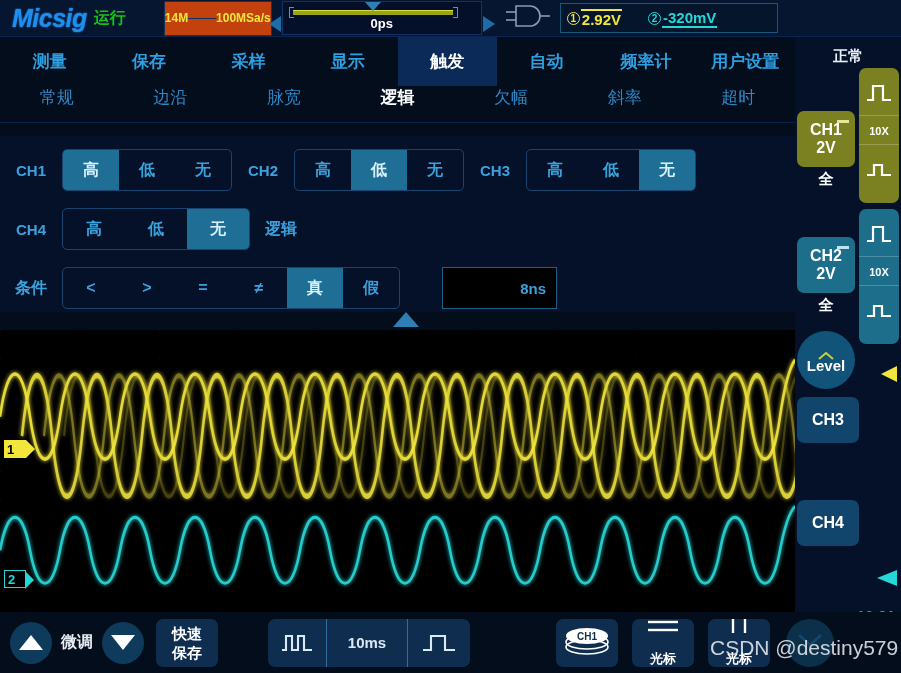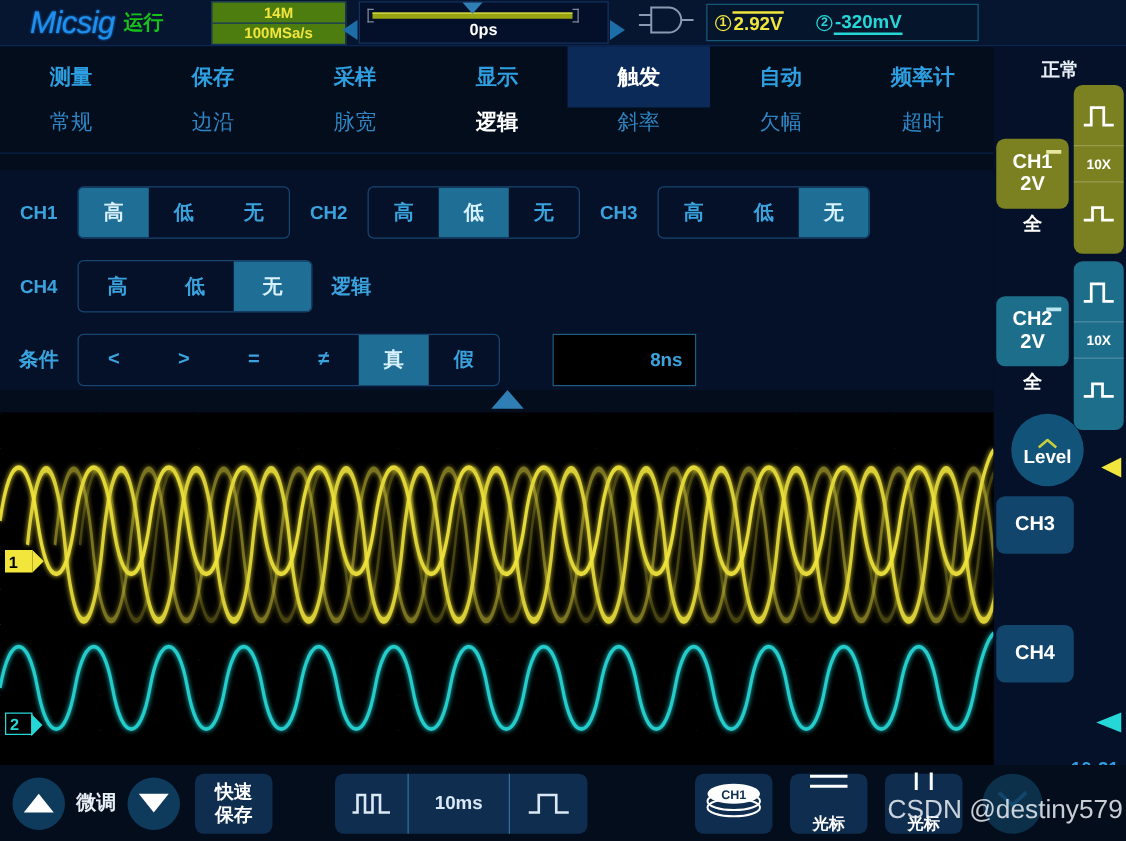--- a/index.html
+++ b/index.html
@@ -14,30 +14,30 @@
 
   
   .topbar {
     position: absolute; left: 0; top: 0; width: 901px; height: 37px;
     background: #061530;
     border-bottom: 1px solid #0c2550;
     display: flex; align-items: center;
   }
   .logo {
     font-family: "Liberation Sans", sans-serif;
-    font-style: italic; font-weight: normal; font-size: 25px;
+    font-style: italic; font-weight: bold; font-size: 25px;
     color: #1f8fef; letter-spacing: -0.5px;
-    margin-left: 24px; text-shadow: 0 0 2px #1f8fef;
+    margin-left: 12px; text-shadow: 0 0 2px #1f8fef;
   }
   .runstate { color: #16c21a; font-size: 16px; font-weight: bold; margin-left: 7px; }
 
   .memblock {
     width: 108px; height: 35px; margin-left: 38px;
-    border: 1px solid #13335f; background: #4d7c0f;
-    display: flex; flex-direction: column; justify-content: center; align-items: center;
+    border: 1px solid #13335f; background: #c2410c;
+    display: flex; flex-direction: row; justify-content: center; align-items: center;
   }
   .memblock .l1 { color: #f2e63c; font-size: 12px; font-weight: bold; line-height: 15px;}
   .memblock .sep { width: 100%; height: 1px; background: #13335f; }
   .memblock .l2 { color: #f2e63c; font-size: 12px; font-weight: bold; line-height: 15px;}
 
   .posbox {
     position: relative; width: 200px; height: 34px; margin-left: 10px;
     border: 1px solid #13335f; background: #04102a;
     display: flex; align-items: flex-end; justify-content: center;
   }
@@ -202,21 +202,21 @@
   .pc1 { top: 2px; height: 135px; background: #7b8120; }
   .pc2 { top: 143px; height: 135px; background: #1d6e8a; }
   .probecol .pulse { margin-top: 14px; }
   .probecol .x10 {
     color: #ffffff; font-size: 11px; font-weight: bold; margin-top: 9px;
   }
   .probecol .divline { width: 100%; height: 1px; background: rgba(255,255,255,.22); margin-top: 7px;}
   .probecol .pulse2 { margin-top: 14px; }
 
   .levelbtn {
-    position: absolute; left: 14px; top: 265px; width: 58px; height: 58px;
+    position: absolute; left: 2px; top: 265px; width: 58px; height: 58px;
     background: #12537a; border-radius: 50%;
     display: flex; flex-direction: column; align-items: center; justify-content: center;
   }
   .levelbtn .lbl { color: #ffffff; font-size: 15px; font-weight: bold; margin-top: 3px; }
   .chev { width: 16px; height: 8px; }
 
   .sbbtn {
     position: absolute; left: 2px; width: 62px; height: 46px;
     background: #11456b; border-radius: 7px; color: #ffffff;
     display: flex; align-items: center; justify-content: center;
@@ -322,29 +322,30 @@
   </div>
 
   <div class="menurow">
     <div class="menuitem">测量</div>
     <div class="menuitem">保存</div>
     <div class="menuitem">采样</div>
     <div class="menuitem">显示</div>
     <div class="menuitem sel">触发</div>
     <div class="menuitem">自动</div>
     <div class="menuitem">频率计</div>
+    <div class="menuitem">用户设置</div>
   </div>
 
   <div class="submenurow">
     <div class="subitem">常规</div>
     <div class="subitem">边沿</div>
     <div class="subitem">脉宽</div>
     <div class="subitem sel">逻辑</div>
+    <div class="subitem">欠幅</div>
     <div class="subitem">斜率</div>
-    <div class="subitem">欠幅</div>
     <div class="subitem">超时</div>
   </div>
 
   <div class="ctrlpanel">
 
     <div class="ctrlrow">
       <div class="rowlabel">CH1</div>
       <div class="segwrap">
         <div class="seg on">高</div>
         <div class="seg">低</div>

